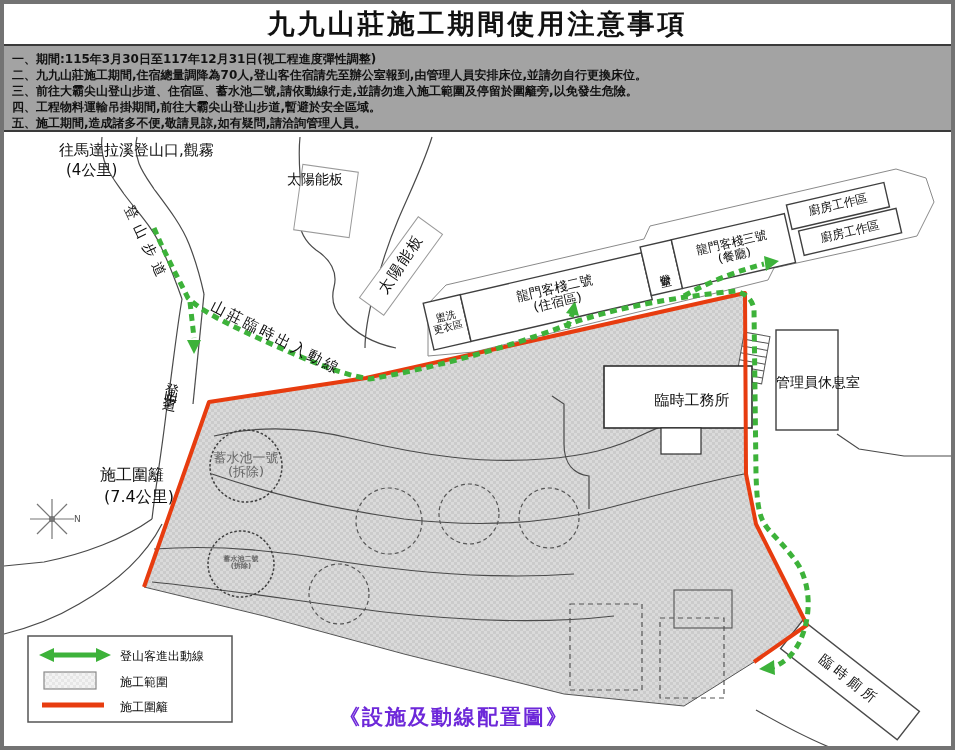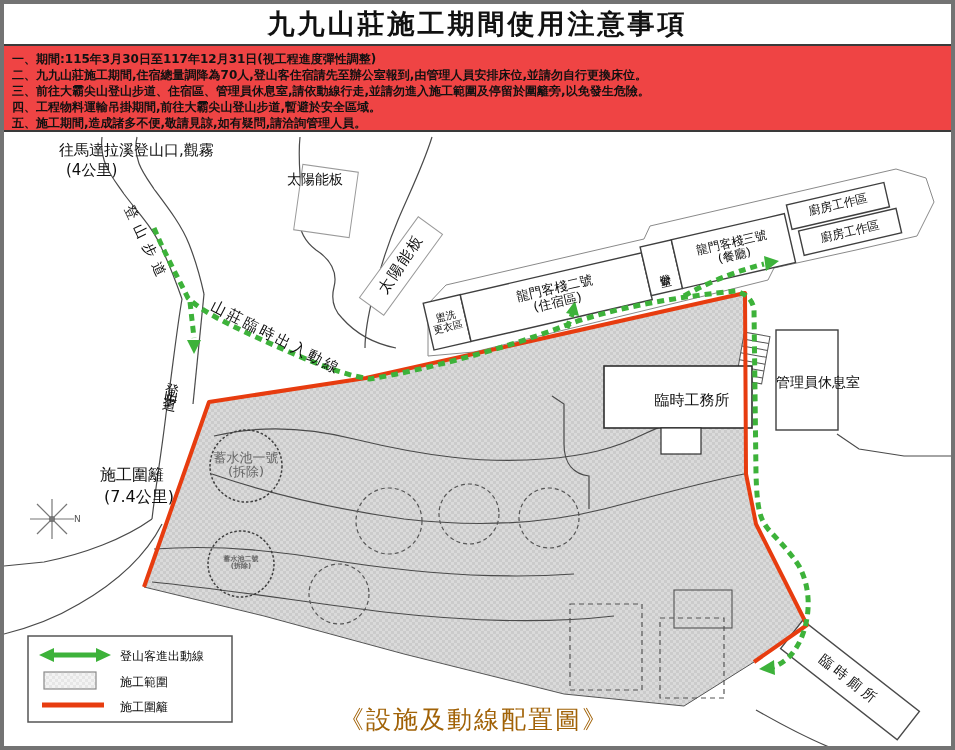--- a/index.html
+++ b/index.html
@@ -3,27 +3,27 @@
 <meta charset="utf-8">
 <style>
   html,body{margin:0;padding:0;background:#eee;}
   .page{position:relative;width:955px;height:750px;background:#fff;
         font-family:"DejaVu Sans","Liberation Sans",sans-serif;color:#111;overflow:hidden;
         border:4px solid #737373;box-sizing:border-box;}
   .hdr-title{position:absolute;left:0;top:0;width:100%;height:40px;border-bottom:2px solid #3a3a3a;
         display:flex;align-items:center;justify-content:center;font-size:27px;font-weight:bold;
         letter-spacing:3px;background:#fff;z-index:5;}
   .hdr-notes{position:absolute;left:0;top:42px;width:100%;height:86px;border-bottom:2px solid #3a3a3a;
-        background:#ef4444;z-index:5;padding:5px 0 2px 8px;box-sizing:border-box;}
+        background:#a3a3a3;z-index:5;padding:5px 0 2px 8px;box-sizing:border-box;}
   .note-line{font-size:12px;font-weight:bold;line-height:16px;white-space:nowrap;letter-spacing:0px;}
   svg.map{position:absolute;left:0;top:0;z-index:1;}
   .lbl{position:absolute;z-index:3;white-space:nowrap;color:#0d0d0d;}
   .two{text-align:center;line-height:1.05;}
   .vert{writing-mode:vertical-rl;text-orientation:upright;}
-  .caption{position:absolute;z-index:4;font-size:25px;font-weight:normal;color:#a16207;letter-spacing:2px;}
+  .caption{position:absolute;z-index:4;font-size:21px;font-weight:bold;color:#6d28d9;letter-spacing:2px;}
   .tiny{color:#666;}
 </style>
 </head>
 <body>
 
 <div class="page">
 
   <svg class="map" width="955" height="750" viewBox="0 0 955 750">
     <defs>
       <pattern id="hatch" width="6" height="6" patternUnits="userSpaceOnUse">
@@ -133,21 +133,21 @@
       <polygon points="92,644 92,658 107,651" fill="#3db23a"></polygon>
       <rect x="40" y="668" width="52" height="17" fill="url(#hatchLight)" stroke="#8a8a8a" stroke-width="1.2"></rect>
       <line x1="38" y1="701" x2="100" y2="701" stroke="#e73c0f" stroke-width="5"></line>
     </g>
   </svg>
 
   <div class="hdr-title">九九山莊施工期間使用注意事項</div>
   <div class="hdr-notes">
     <div class="note-line">一、期間:115年3月30日至117年12月31日(視工程進度彈性調整)</div>
     <div class="note-line">二、九九山莊施工期間,住宿總量調降為70人,登山客住宿請先至辦公室報到,由管理人員安排床位,並請勿自行更換床位。</div>
-    <div class="note-line">三、前往大霸尖山登山步道、住宿區、管理員休息室,請依動線行走,並請勿進入施工範圍及停留於圍籬旁,以免發生危險。</div>
+    <div class="note-line">三、前往大霸尖山登山步道、住宿區、蓄水池二號,請依動線行走,並請勿進入施工範圍及停留於圍籬旁,以免發生危險。</div>
     <div class="note-line">四、工程物料運輸吊掛期間,前往大霸尖山登山步道,暫避於安全區域。</div>
     <div class="note-line">五、施工期間,造成諸多不便,敬請見諒,如有疑問,請洽詢管理人員。</div>
   </div>
 
   <div class="lbl" style="left:55px;top:137px;font-size:15px;">往馬達拉溪登山口,觀霧</div>
   <div class="lbl" style="left:62px;top:157px;font-size:15px;">(4公里)</div>
   <div class="lbl" style="left:142px;top:240px;font-size:14px;letter-spacing:7px;transform:translate(-50%,-50%) rotate(64deg);">登山步道</div>
   <div class="lbl vert" style="left:170px;top:378px;font-size:14px;letter-spacing:5px;transform:translate(-50%,-50%) rotate(10deg);">登山步道</div>
   <div class="lbl" style="left:96px;top:461px;font-size:16px;">施工圍籬</div>
   <div class="lbl" style="left:100px;top:483px;font-size:16px;">(7.4公里)</div>

